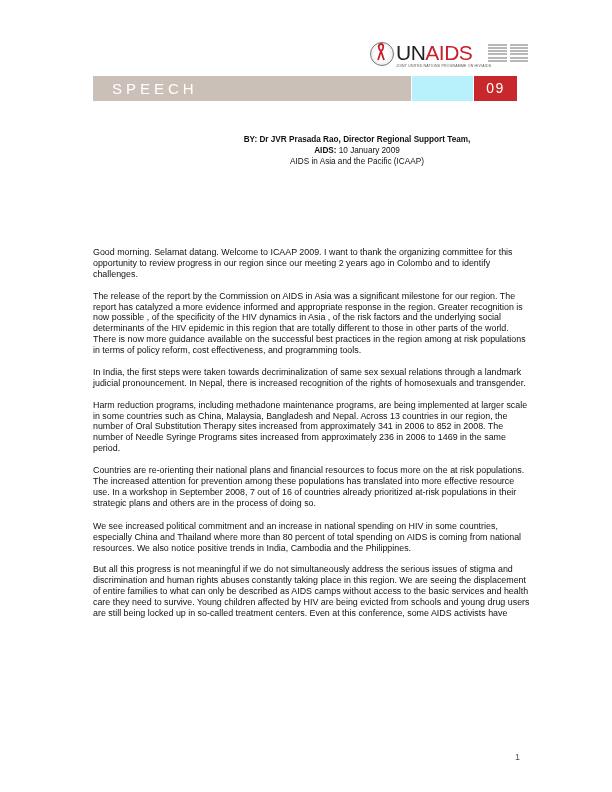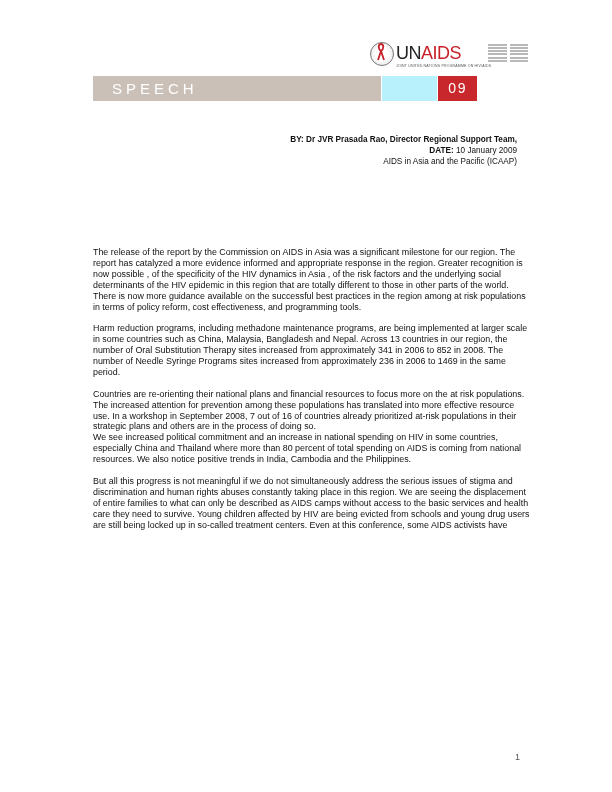--- a/index.html
+++ b/index.html
@@ -36,21 +36,21 @@
       position: absolute;
       left: 9px;
       top: 3px;
       width: 8px;
       height: 18px;
     }
     .logo .word {
       position: absolute;
       left: 28px;
       top: 0px;
-      font-size: 18px;
+      font-size: 21px;
       letter-spacing: -0.5px;
       font-family: "Liberation Sans", sans-serif;
       line-height: 26px;
     }
     .logo .word .un { color: #222; }
     .logo .word .aids { color: #c8202a; }
     .logo .tagline {
       position: absolute;
       left: 28px;
       top: 24px;
@@ -74,21 +74,21 @@
       display: block;
       height: 2px;
       background: #888;
       opacity: 0.6;
     }
 
     .banner {
       position: absolute;
       left: 93px;
       top: 76px;
-      width: 384px;
+      width: 424px;
       height: 25px;
       display: flex;
     }
     .banner .label-block {
       width: 318px;
       background: #cbc0b8;
       color: #ffffff;
       font-size: 15px;
       letter-spacing: 4px;
       line-height: 25px;
@@ -109,40 +109,40 @@
       letter-spacing: 1.5px;
       line-height: 25px;
       text-align: center;
     }
 
     .meta {
       position: absolute;
       right: 95px;
       top: 135px;
       width: 320px;
-      text-align: right;
+      text-align: center;
       font-size: 8.2px;
       line-height: 10.9px;
     }
     .meta .row { white-space: nowrap; }
     .meta b { font-weight: bold; }
 
     .body-text {
       position: absolute;
       left: 93px;
       top: 247px;
       width: 440px;
       font-size: 8.9px;
       line-height: 10.9px;
     }
     .body-text p {
       margin: 0 0 10.9px 0;
     }
     .body-text p.tight {
-      margin-bottom: 0;
+      margin-bottom: 12px;
     }
     .page-number {
       position: absolute;
       right: 92px;
       top: 752px;
       font-size: 9px;
       color: #555;
     }
   </style>
 </head>
@@ -178,29 +178,31 @@
   <div class="blue-block"></div>
   <div class="num-block">09</div>
 </div>
 
 <div class="meta">
   <div class="row">
     <b>BY:</b>
     <b>Dr JVR Prasada Rao, Director Regional Support Team,</b>
   </div>
   <div class="row">
-    <b>DATE:</b>
+    <b>AIDS:</b>
     <span>10 January 2009</span>
   </div>
   <div class="row">
     <span>AIDS in Asia and the Pacific (ICAAP)</span>
   </div>
 </div>
 
 <div class="body-text">
+  <p>Good morning. Selamat datang. Welcome to ICAAP 2009. I want to thank the organizing committee for this opportunity to review progress in our region since our meeting 2 years ago in Colombo and to identify challenges.</p>
   <p>The release of the report by the Commission on AIDS in Asia was a significant milestone for our region. The report has catalyzed a more evidence informed and appropriate response in the region. Greater recognition is now possible , of the specificity of the HIV dynamics in Asia , of the risk factors and the underlying social determinants of the HIV epidemic in this region that are totally different to those in other parts of the world. There is now more guidance available on the successful best practices in the region among at risk populations in terms of policy reform, cost effectiveness, and programming tools.</p>
+  <p>In India, the first steps were taken towards decriminalization of same sex sexual relations through a landmark judicial pronouncement.  In Nepal, there is increased recognition of the rights of homosexuals and transgender.</p>
   <p>Harm reduction programs, including methadone maintenance programs, are being implemented at larger scale in some countries such as China, Malaysia, Bangladesh and Nepal. Across 13 countries in our region, the number of Oral Substitution Therapy sites increased from approximately 341 in 2006 to 852 in 2008. The number of Needle Syringe Programs sites increased from approximately 236 in 2006 to 1469 in the same period.</p>
   <p class="tight">Countries are re-orienting their national plans and financial resources to focus more on the at risk populations. The increased attention for prevention among these populations has translated into more effective resource use. In a workshop in September 2008, 7 out of 16 of countries already prioritized at-risk populations in their strategic plans and others are in the process of doing so.</p>
   <p>We see increased political commitment and an increase in national spending on HIV in some countries, especially China and Thailand where more than 80 percent of total spending on AIDS is coming from national resources. We also notice positive trends in India, Cambodia and the Philippines.</p>
   <p>But all this progress is not meaningful if we do not simultaneously address the serious issues of stigma and discrimination and human rights abuses constantly taking place in this region. We are seeing the displacement of entire families to what can only be described as AIDS camps without access to the basic services and health care they need to survive. Young children affected by HIV are being evicted from schools and young drug users are still being locked up in so-called treatment centers. Even at this conference, some AIDS activists have</p>
 </div>
 
 <div class="page-number">1</div>
 
 </body></html>

